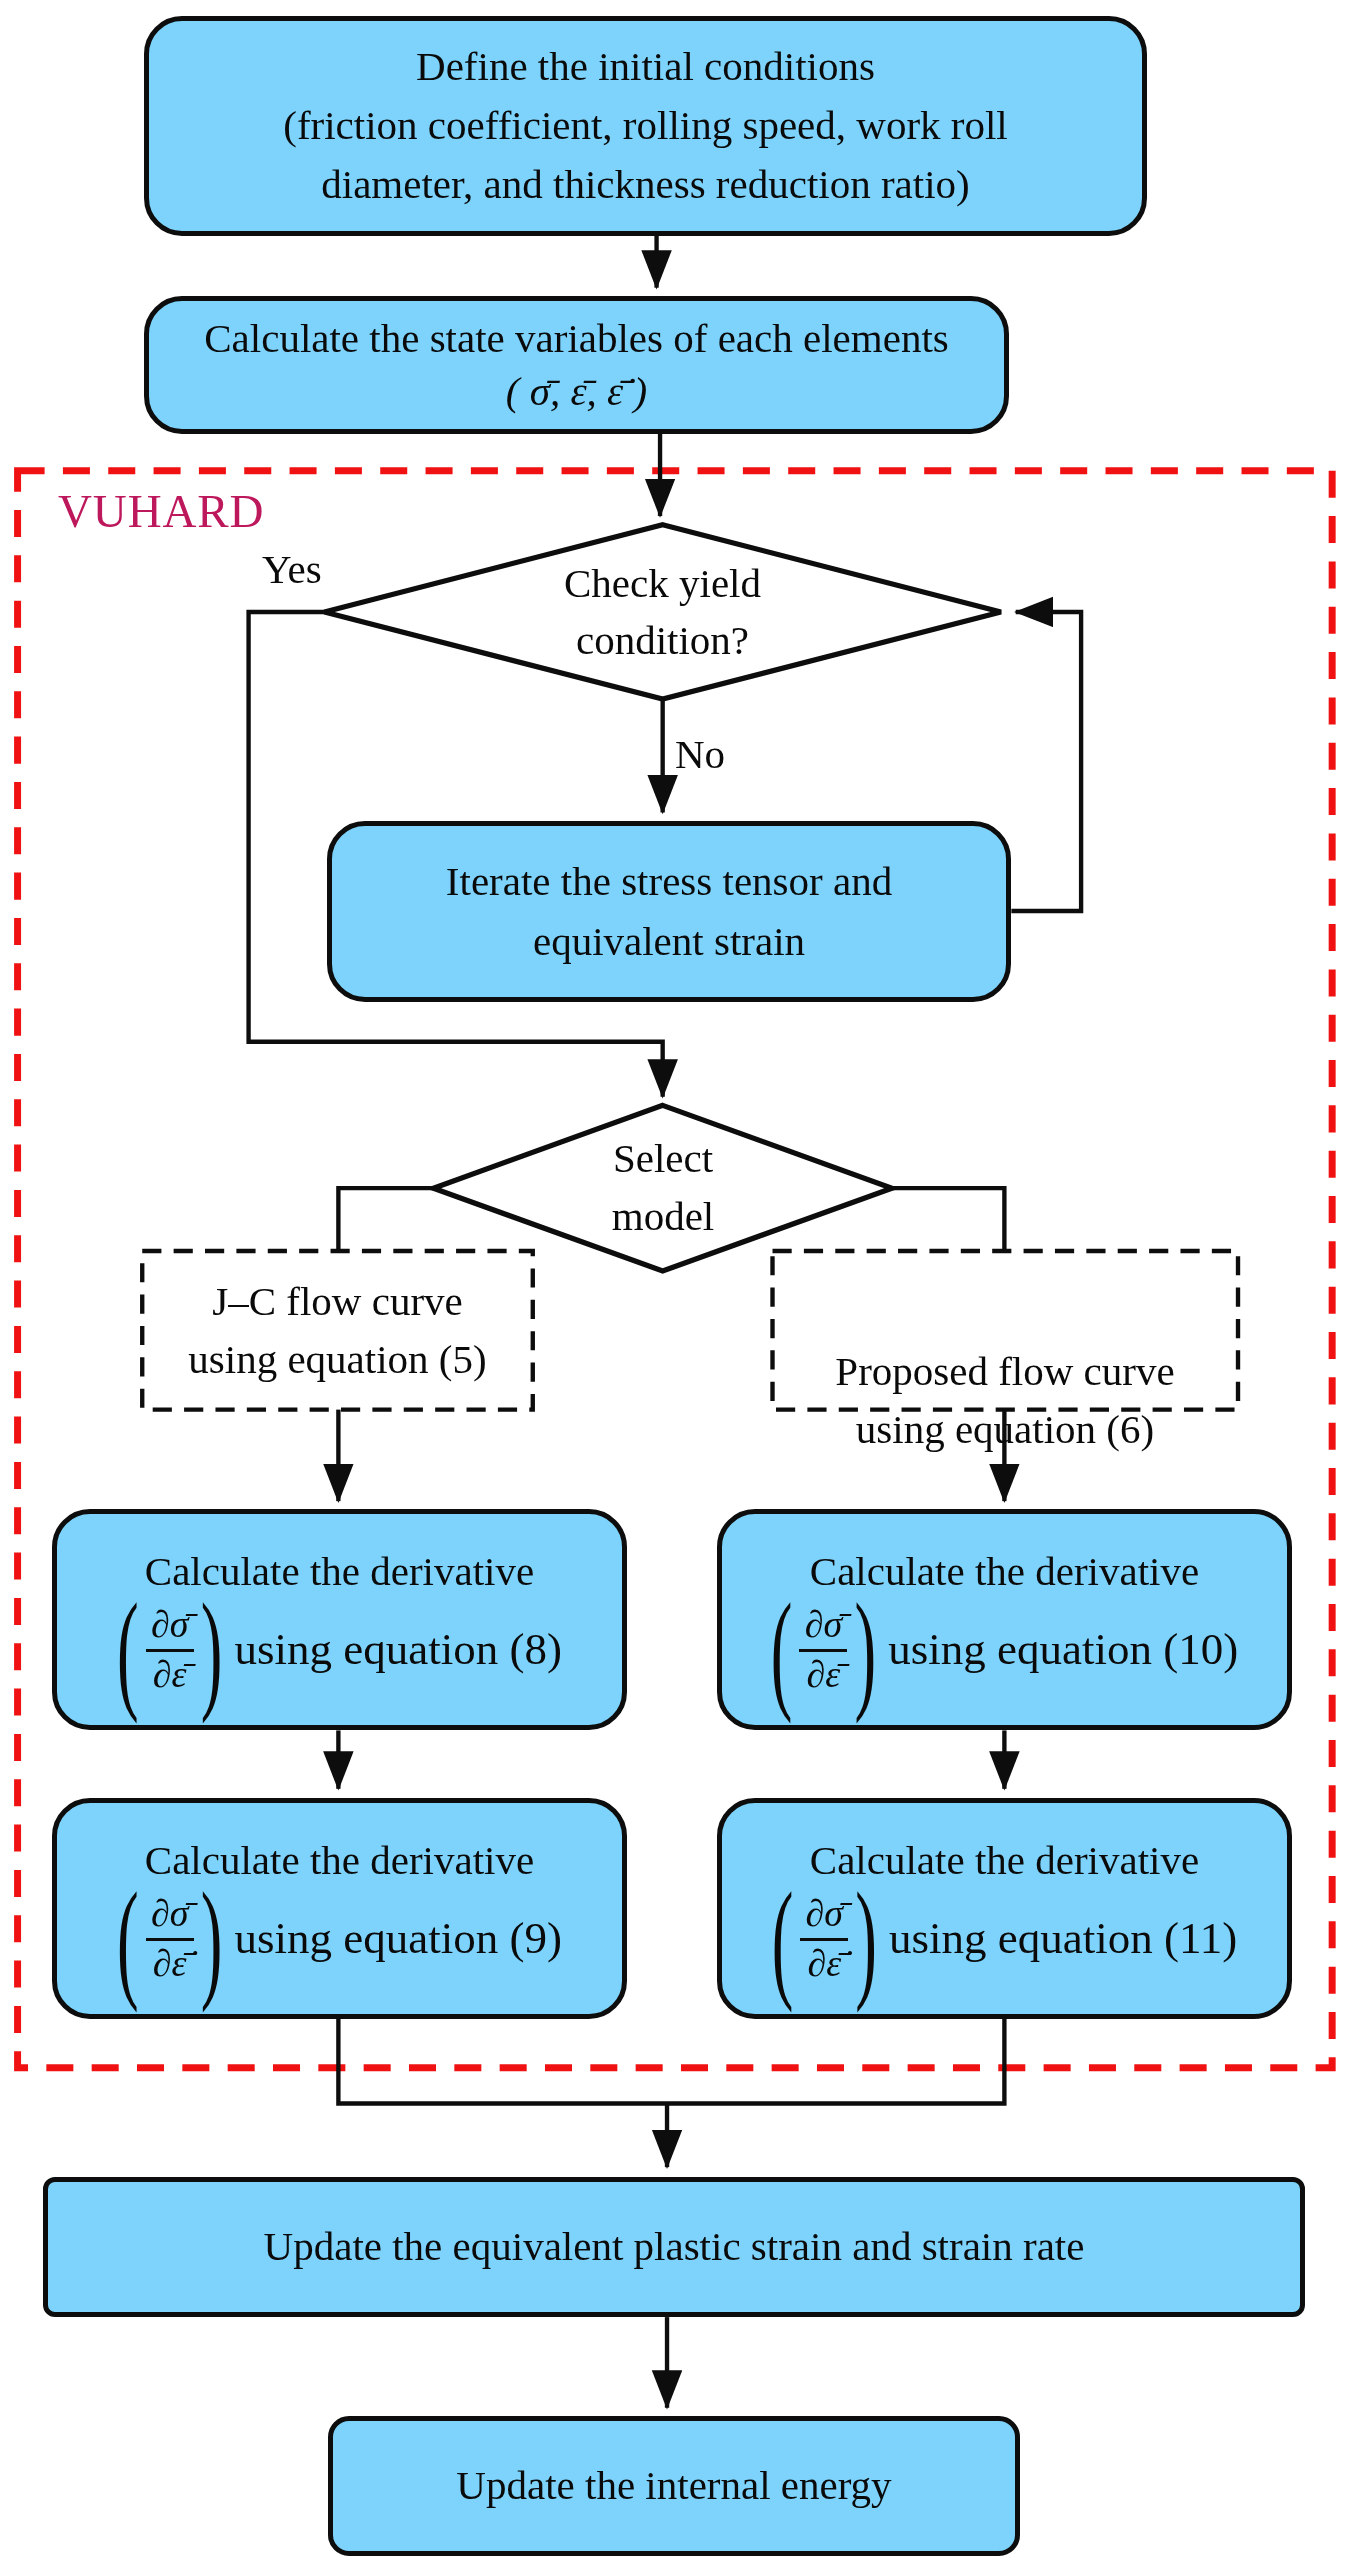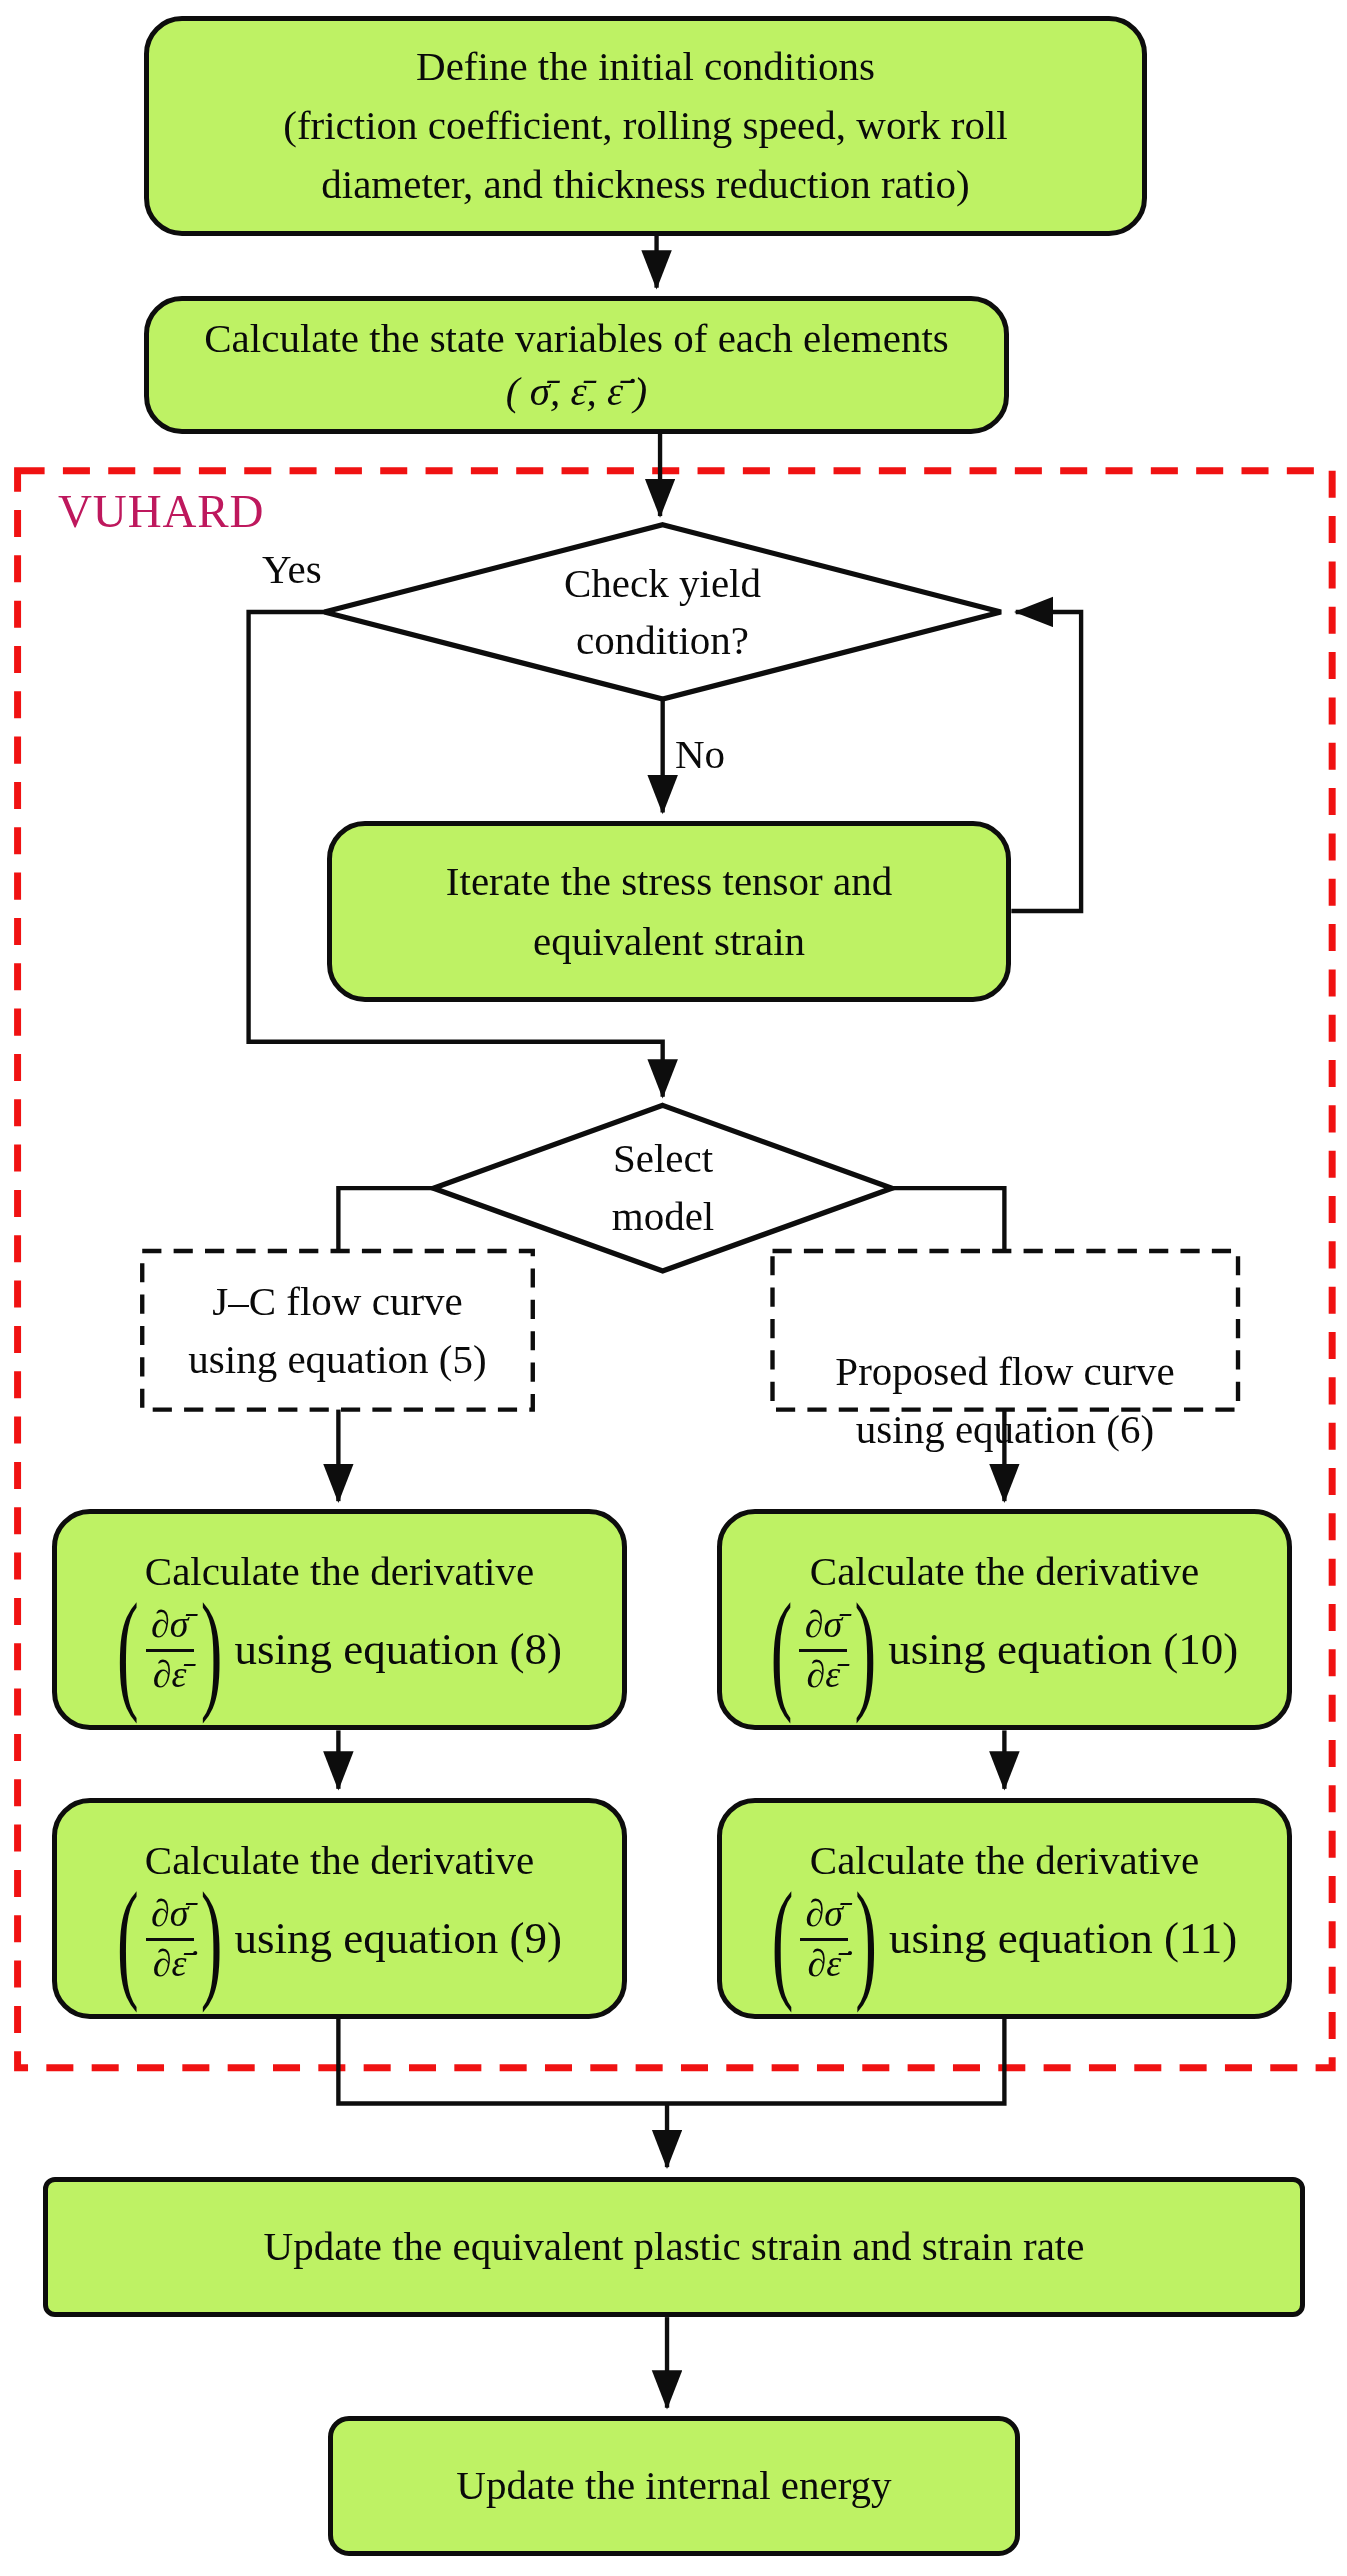--- a/index.html
+++ b/index.html
@@ -7,21 +7,21 @@
     position:relative;
     width:1348px;height:2576px;
     background:#ffffff;
     font-family:"Liberation Serif","DejaVu Serif",serif;
     color:#0a0a0a;
     overflow:hidden;
   }
   #wires{position:absolute;left:0;top:0;z-index:1;}
   .node{
     position:absolute;z-index:2;
-    background:#bef264;
+    background:#7dd3fc;
     border:5.2px solid #0d0d0d;
     border-radius:38px;
     box-sizing:border-box;
     display:flex;flex-direction:column;
     align-items:center;justify-content:center;
     text-align:center;
     font-size:41px;line-height:1.45;
   }
   .node .txt{white-space:pre-line;}
   .plain{

